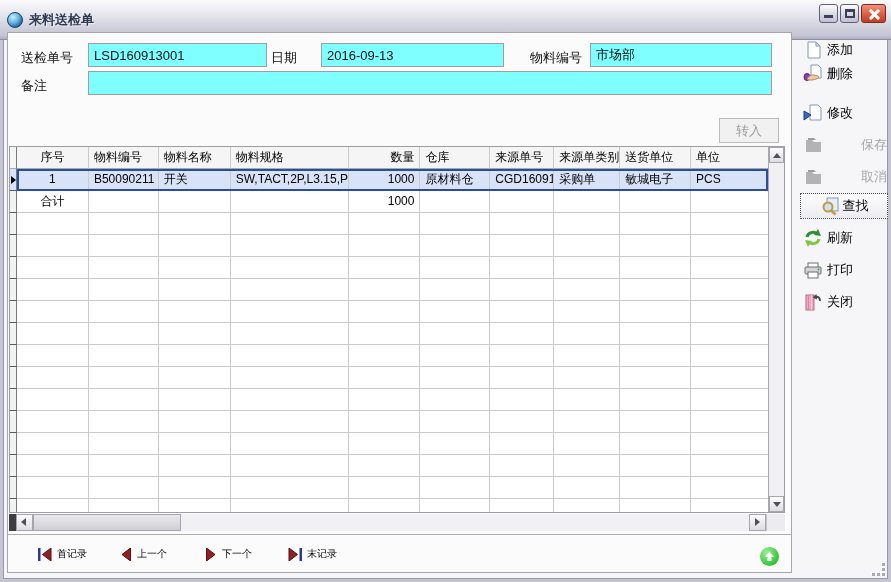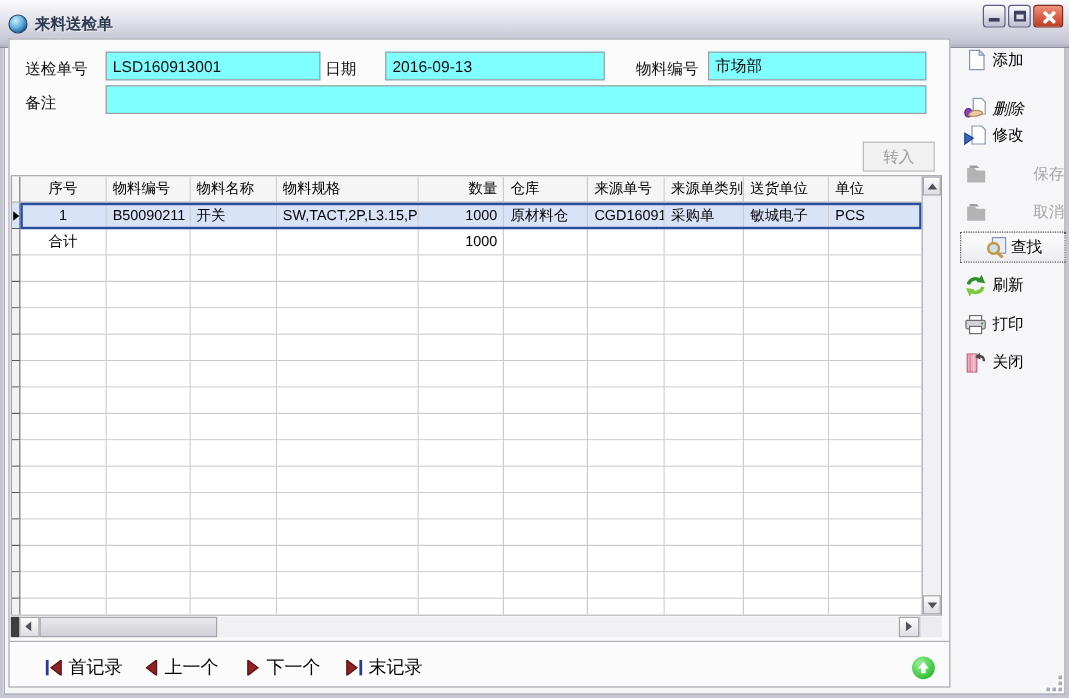--- a/index.html
+++ b/index.html
@@ -75,21 +75,21 @@
   .hscroll{position:absolute;left:1px;top:481px;width:776px;height:17px;display:flex;background:#F1F1F3;}
   .hs-corner-dark{width:7px;height:17px;background:#3E3E42;}
   .hs-btn{width:17px;height:17px;background:linear-gradient(#FDFDFD,#DDDDE2);border:1px solid #A5A5AD;position:relative;flex:0 0 auto;}
   .hs-thumb{width:148px;height:17px;background:linear-gradient(#E9E9ED,#CFCFD6);border:1px solid #A5A5AD;flex:0 0 auto;}
   .hs-track{flex:1;}
   .hs-corner-light{width:19px;height:17px;background:#ECECEF;border-left:1px solid #C5C5CC;}
   
   .divider{position:absolute;left:0;top:501px;width:783px;height:1px;background:#ADADB5;}
   .recnav{position:absolute;left:0;top:508px;width:783px;height:30px;}
   .nav-item{position:absolute;top:6px;display:flex;align-items:center;gap:5px;cursor:pointer;}
-  .nav-label{font-size:15px;color:#000;}
+  .nav-label{font-size:10px;color:#000;}
   .green-badge{position:absolute;left:752px;top:6px;width:19px;height:19px;border-radius:50%;
     background:radial-gradient(circle at 35% 30%,#9BEF9B,#35C435 70%,#1F9E1F);position:absolute;}
   .green-badge svg{position:absolute;left:3px;top:3px;}
   
   .toolbar{position:absolute;left:793px;top:0;width:95px;height:541px;}
   .tool-item{position:absolute;left:7px;display:flex;align-items:center;gap:4px;cursor:pointer;width:84px;}
   .tool-label{font-size:13px;color:#000;}
   .tool-item.disabled{cursor:default;gap:38px;}
   .tool-item.disabled .tool-label{color:#A6A6A6;}
   .tool-find{position:absolute;left:4px;top:193px;width:88px;height:26px;
@@ -423,21 +423,21 @@
   <div class="toolbar">
 
     <div class="tool-item" style="top:40px;">
       <svg width="20" height="20" viewBox="0 0 20 20">
         <path d="M5 2h8l4 4v12H5z" fill="#FFFFFF" stroke="#8596B5"></path>
         <path d="M13 2v4h4z" fill="#DCE6F5" stroke="#8596B5"></path>
       </svg>
       <span class="tool-label">添加</span>
     </div>
 
-    <div class="tool-item" style="top:81px;font-style:italic;">
+    <div class="tool-item" style="top:64px;">
       <svg width="20" height="20" viewBox="0 0 20 20">
         <path d="M8 1h7l3 3v10H8z" fill="#FFFFFF" stroke="#8596B5"></path>
         <ellipse cx="4" cy="13" rx="3" ry="3.5" fill="#8E3BBF" stroke="#5E2480"></ellipse>
         <path d="M4 15c2-4 6-5 11-3 1 .5 1 2-.5 2.5-4 1.5-8 2.5-10.5.5z" fill="#EFC9A0" stroke="#B08A5E"></path>
       </svg>
       <span class="tool-label">删除</span>
     </div>
 
     <div class="tool-item" style="top:103px;">
       <svg width="20" height="20" viewBox="0 0 20 20">

